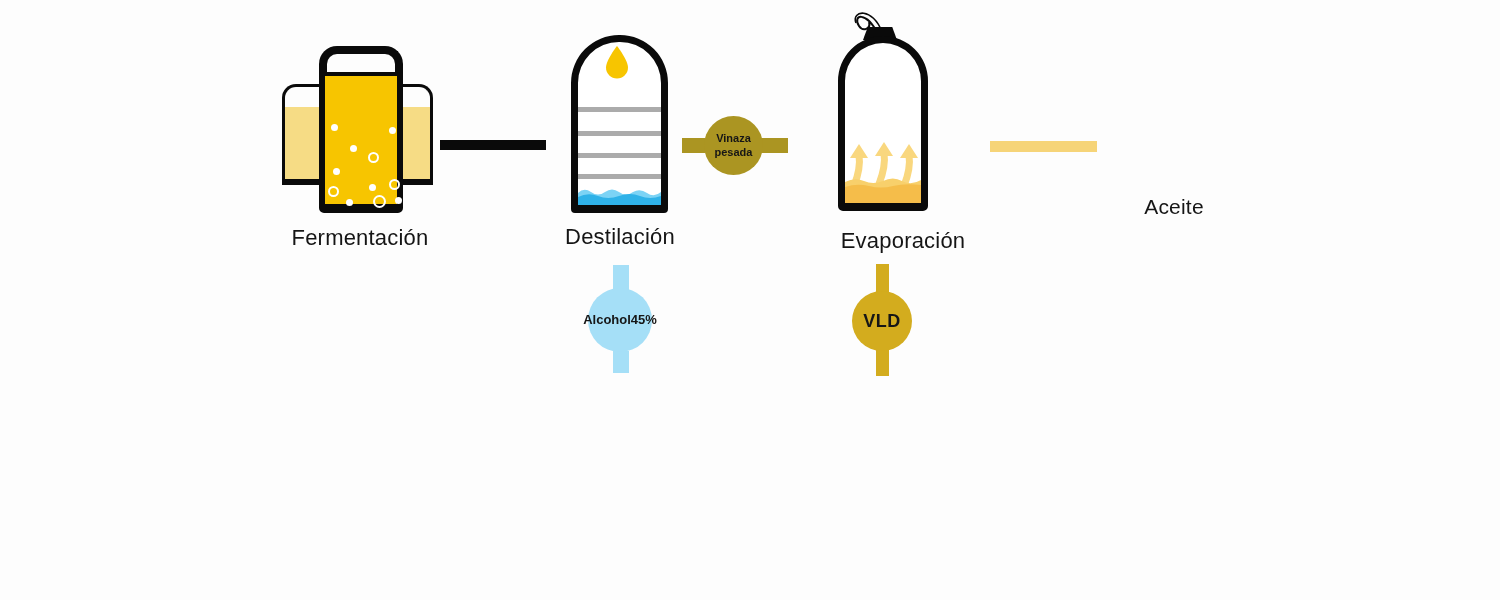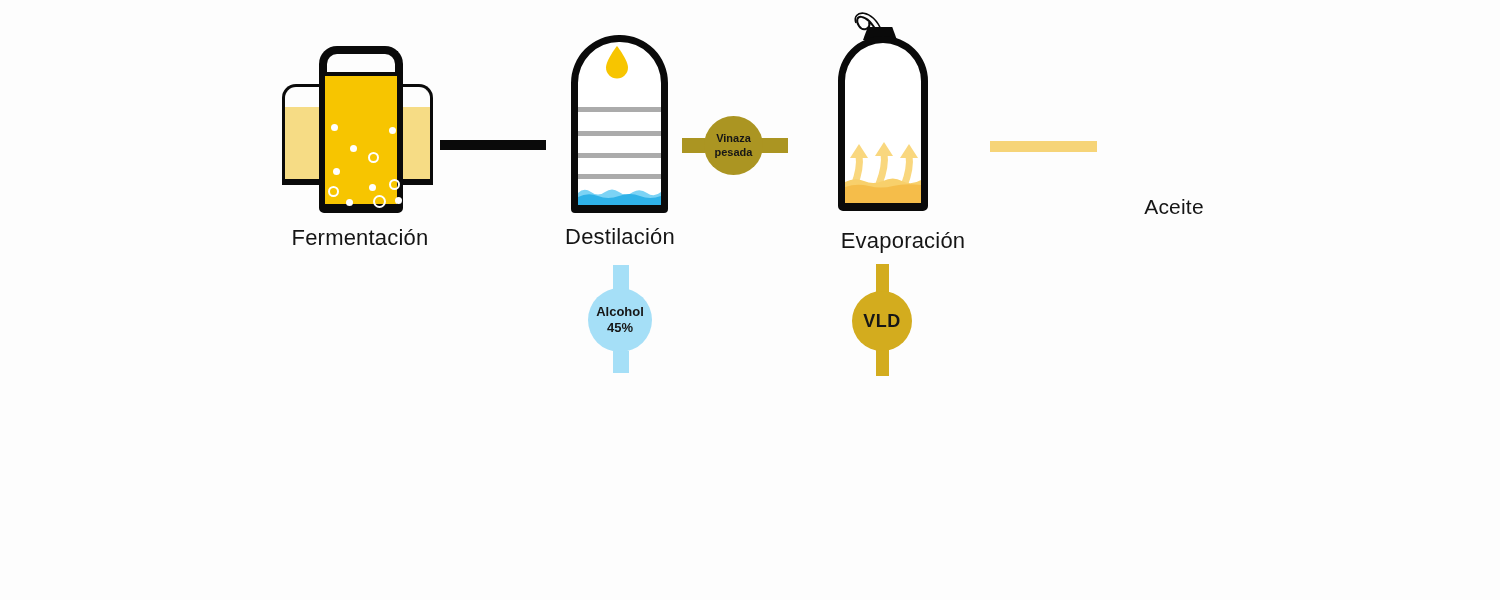--- a/index.html
+++ b/index.html
@@ -55,21 +55,21 @@
   .lbl-ferm{left:278px;top:217px;width:164px;}
   .lbl-dist{left:552px;top:216px;width:136px;}
   .lbl-evap{left:828px;top:220px;width:150px;}
   .lbl-aceite{left:1118px;top:187px;width:112px;font-size:21px;}
 
   
   .alc-bar{width:16px;background:#a5dff7;}
   .alc-bar-top{left:613px;top:257px;height:25px;}
   .alc-bar-bot{left:613px;top:343px;height:22px;}
   .alc-circle{left:588px;top:280px;width:64px;height:64px;border-radius:50%;background:#a5dff7;
-              display:flex;flex-direction:column;align-items:center;justify-content:center;
+              display:flex;flex-direction:row;align-items:center;justify-content:center;
               color:#161616;font-weight:700;font-size:13px;line-height:1.2;text-align:center;}
 
   
   .vld-bar{width:13px;background:#d3ac1e;}
   .vld-bar-top{left:876px;top:256px;height:28px;}
   .vld-bar-bot{left:876px;top:342px;height:26px;}
   .vld-circle{left:852px;top:283px;width:60px;height:60px;border-radius:50%;background:#d3ac1e;
               display:flex;align-items:center;justify-content:center;
               color:#161616;font-weight:700;font-size:18px;letter-spacing:.5px;}
 </style>

